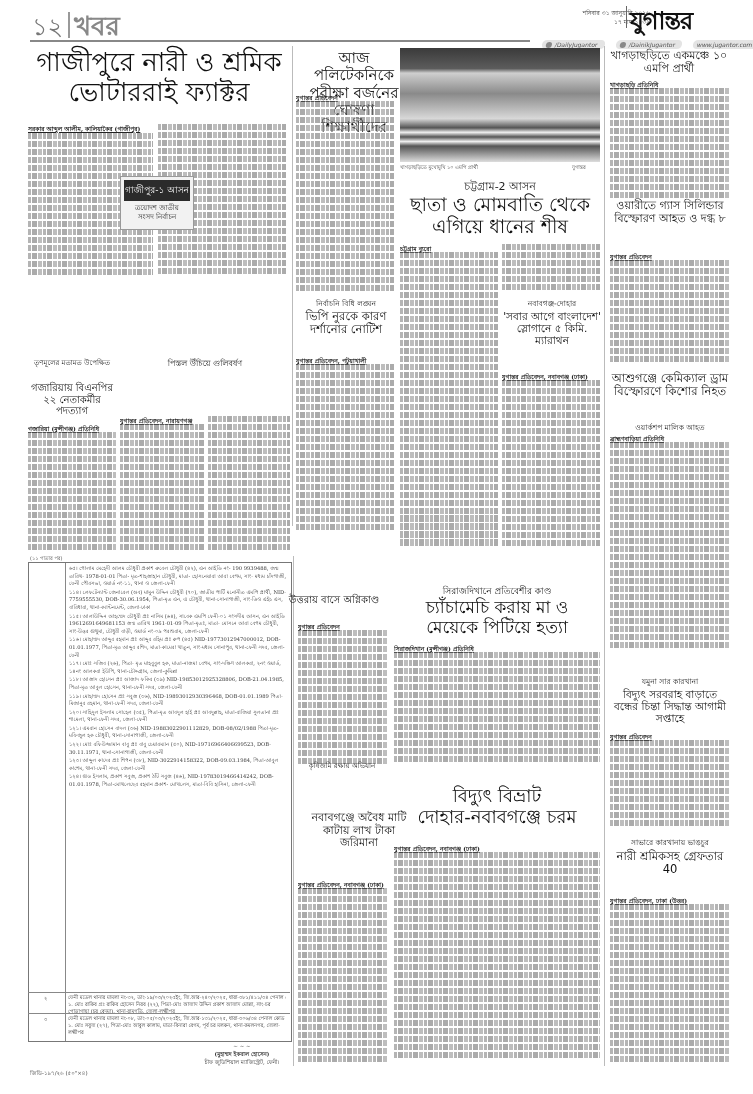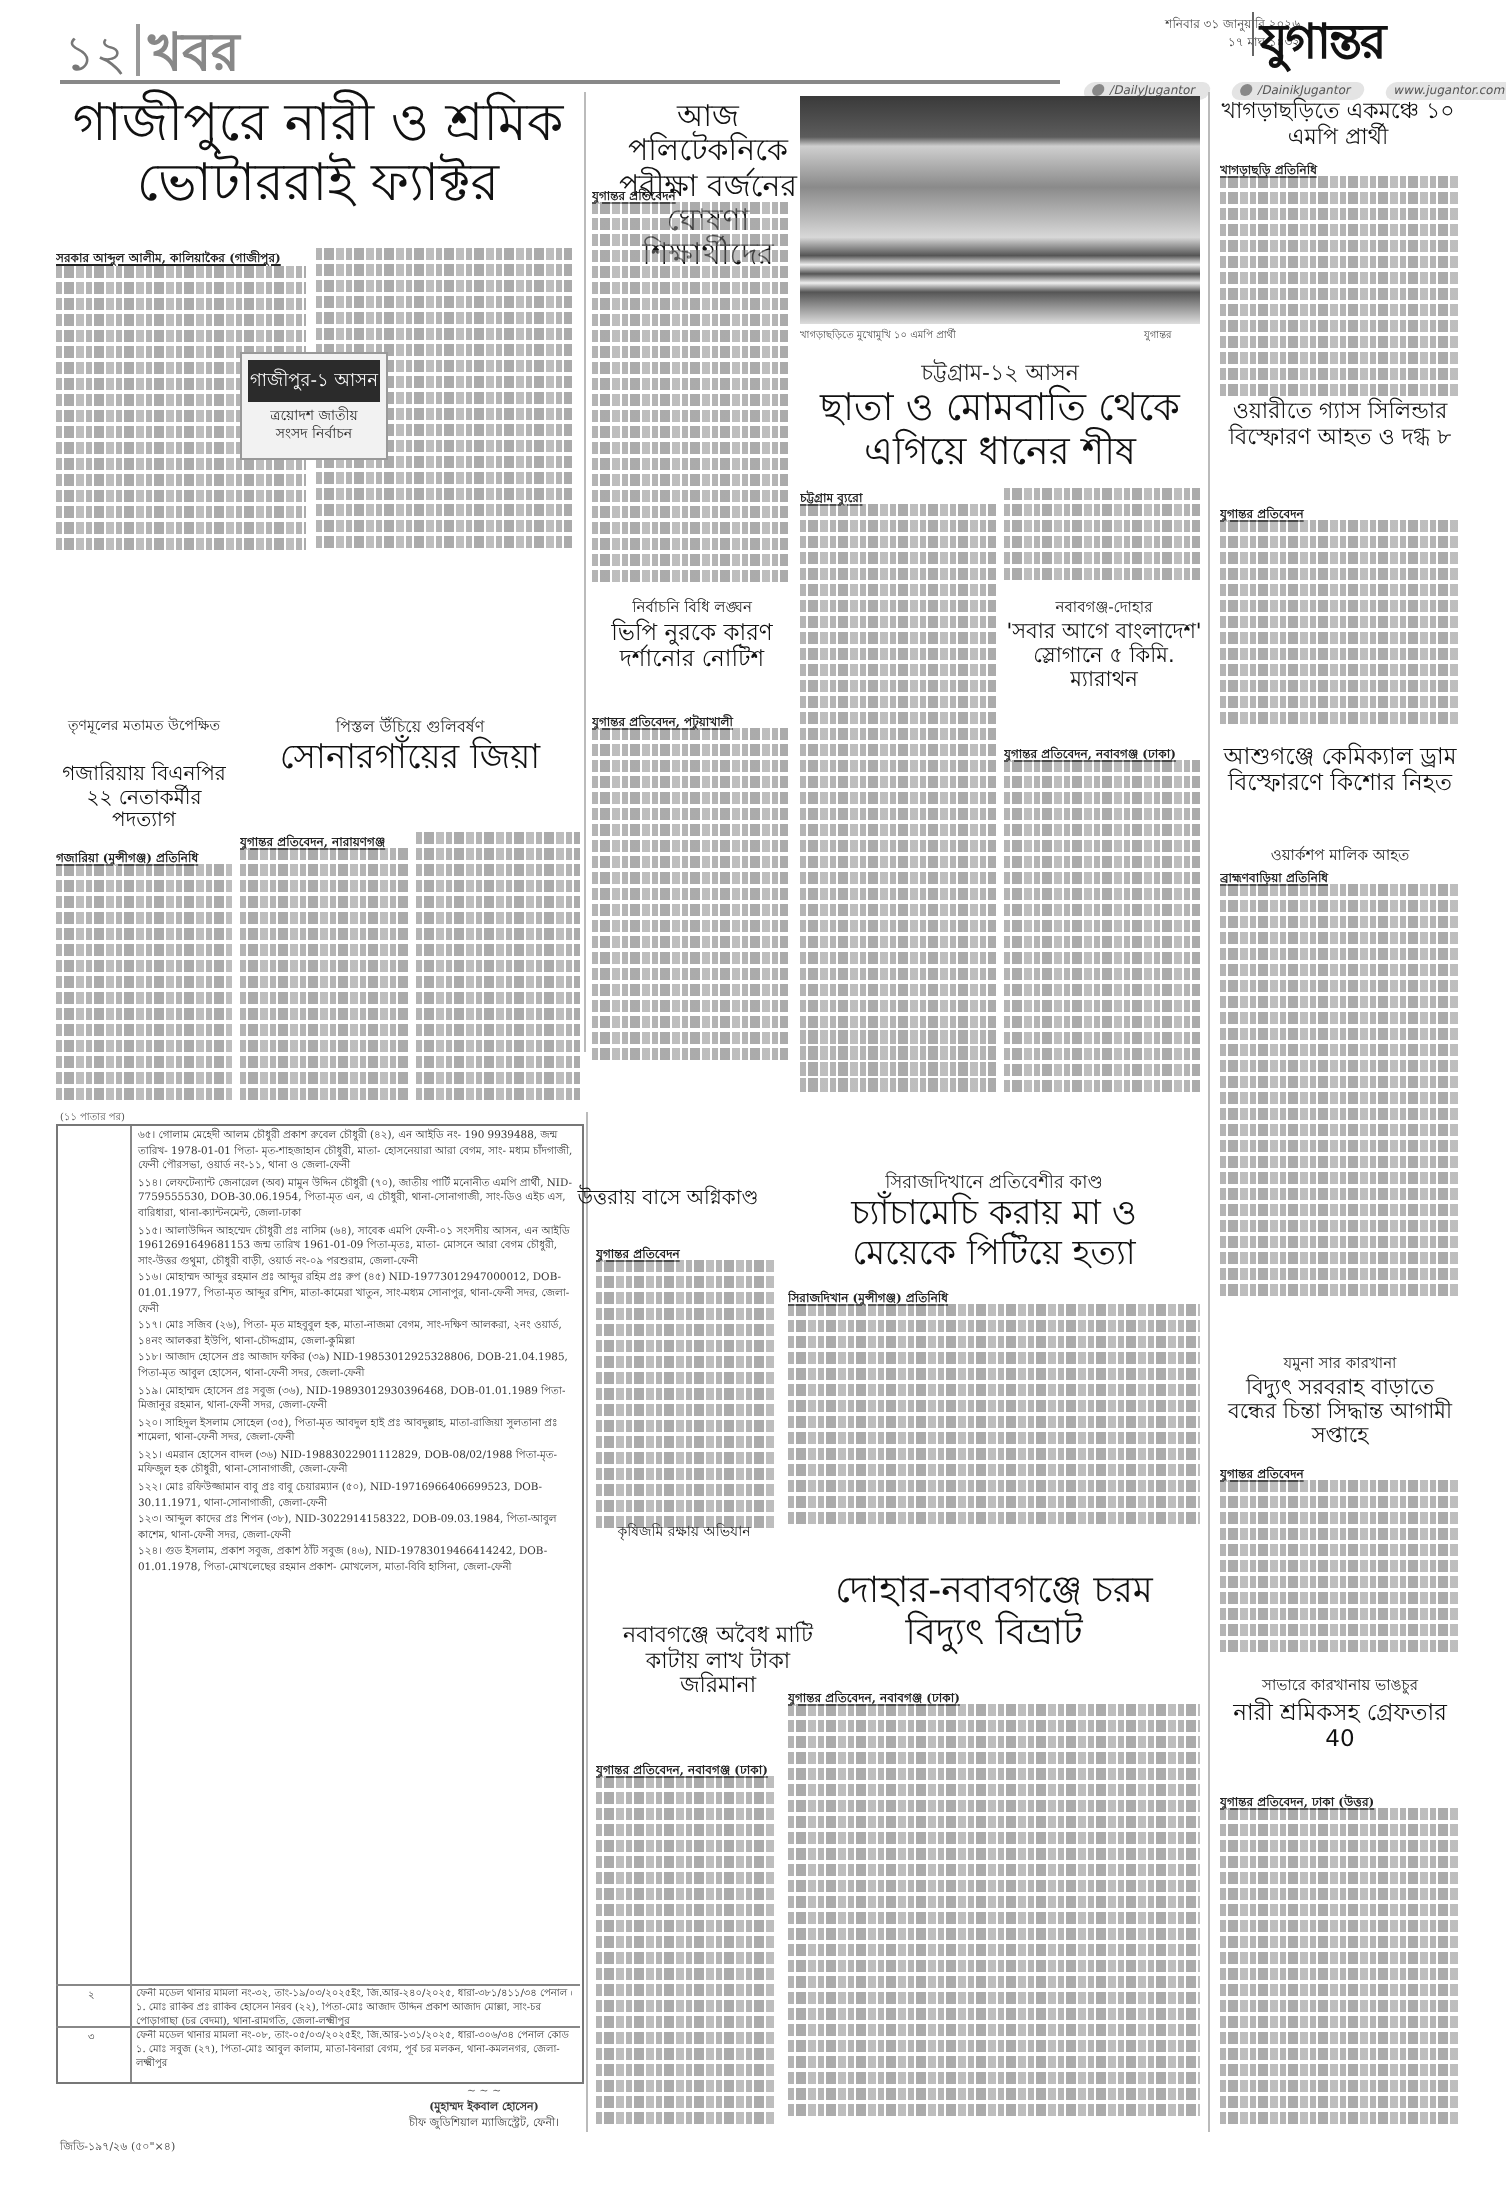--- a/index.html
+++ b/index.html
@@ -234,21 +234,21 @@
     <span class="line"></span>
     <span class="line"></span>
     <span class="line"></span>
     <span class="line"></span>
     <span class="line"></span>
     <span class="line"></span>
     <span class="line"></span>
     <span class="line"></span>
   </div>
 
-<div class="abs kicker" style="left:400px;top:178px;width:200px;font-size:11px;">চট্টগ্রাম-১২ আসন</div>
+<div class="abs kicker" style="left:400px;top:178px;width:200px;font-size:11px;">চট্টগ্রাম-2 আসন</div>
 <div class="abs hl" style="left:396px;top:194px;width:208px;font-size:19px;">
   <div>ছাতা ও মোমবাতি থেকে</div>
   <div>এগিয়ে ধানের শীষ</div>
 </div>
 <div class="abs byline" style="left:400px;top:244px;width:80px;">চট্টগ্রাম ব্যুরো</div>
 <div class="abs txt" style="left:400px;top:252px;width:98px;height:300px;">
     <span class="line"></span>
     <span class="line"></span>
     <span class="line"></span>
     <span class="line"></span>
@@ -365,21 +365,20 @@
     <span class="line"></span>
     <span class="line"></span>
     <span class="line"></span>
     <span class="line"></span>
     <span class="line"></span>
     <span class="line"></span>
   </div>
 
 <div class="abs kicker" style="left:120px;top:357px;width:170px;font-size:8px;">পিস্তল উঁচিয়ে গুলিবর্ষণ</div>
 <div class="abs hl" style="left:118px;top:370px;width:174px;font-size:17px;">
-  <div>সোনারগাঁয়ের জিয়া</div>
 </div>
 <div class="abs byline" style="left:120px;top:416px;width:84px;">যুগান্তর প্রতিবেদন, নারায়ণগঞ্জ</div>
 <div class="abs txt" style="left:120px;top:424px;width:84px;height:128px;">
     <span class="line"></span>
     <span class="line"></span>
     <span class="line"></span>
     <span class="line"></span>
     <span class="line"></span>
     <span class="line"></span>
     <span class="line"></span>
@@ -516,22 +515,22 @@
     <span class="line"></span>
     <span class="line"></span>
     <span class="line"></span>
     <span class="line"></span>
     <span class="line"></span>
     <span class="line"></span>
     <span class="line"></span>
   </div>
 
 <div class="abs hl" style="left:390px;top:786px;width:214px;font-size:18px;">
+  <div>বিদ্যুৎ বিভ্রাট</div>
   <div>দোহার-নবাবগঞ্জে চরম</div>
-  <div>বিদ্যুৎ বিভ্রাট</div>
 </div>
 <div class="abs byline" style="left:394px;top:844px;width:120px;">যুগান্তর প্রতিবেদন, নবাবগঞ্জ (ঢাকা)</div>
 <div class="abs txt" style="left:394px;top:852px;width:206px;height:212px;">
     <span class="line"></span>
     <span class="line"></span>
     <span class="line"></span>
     <span class="line"></span>
     <span class="line"></span>
     <span class="line"></span>
     <span class="line"></span>

